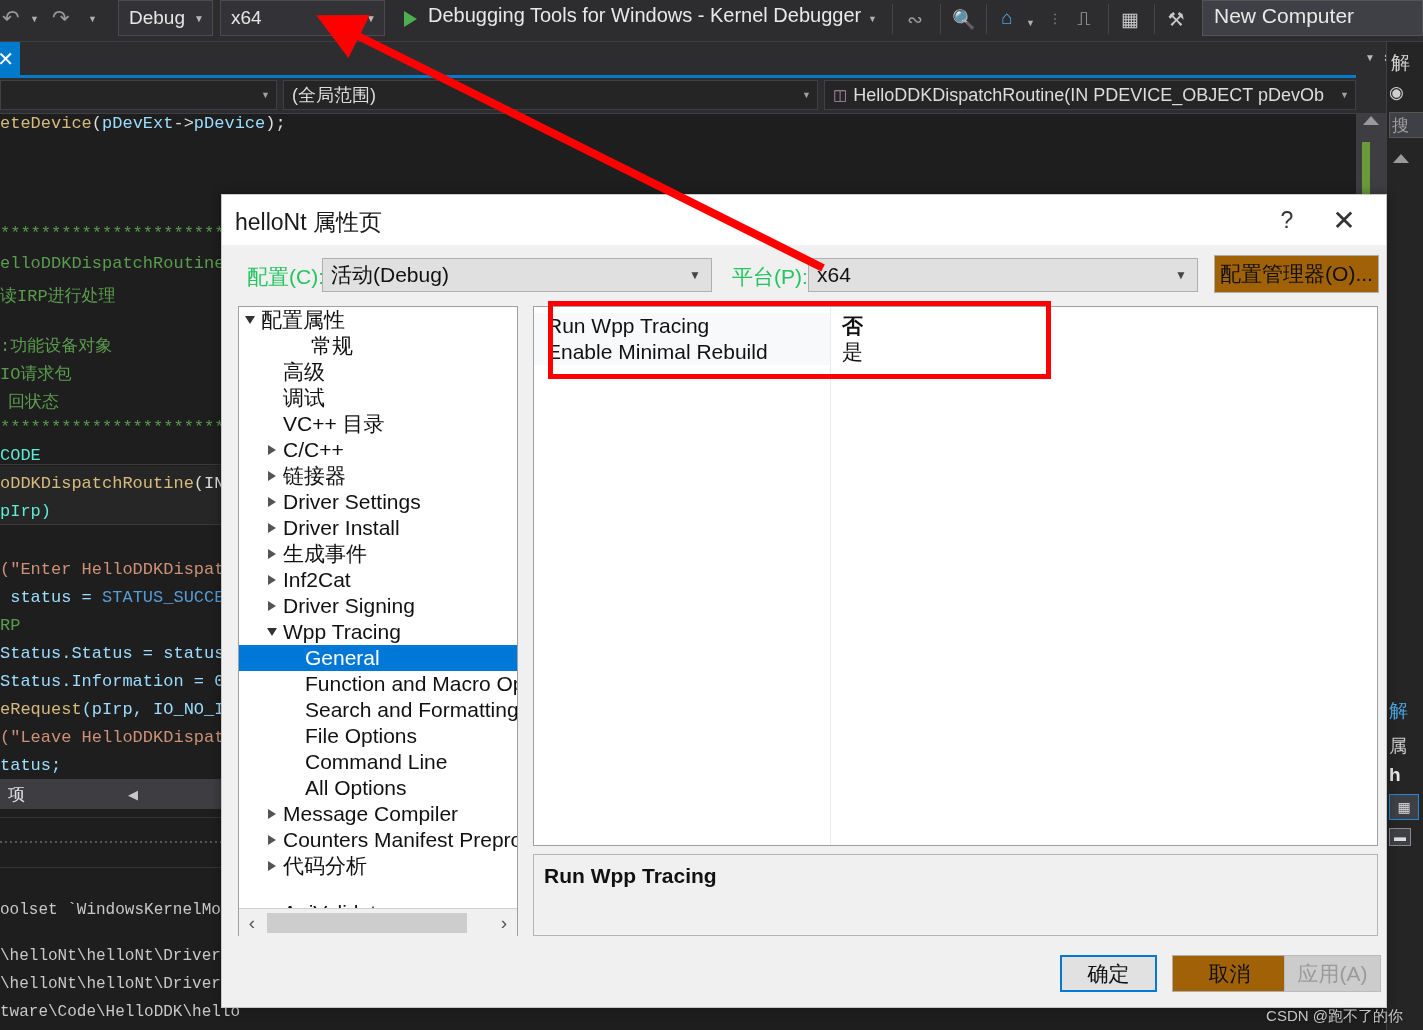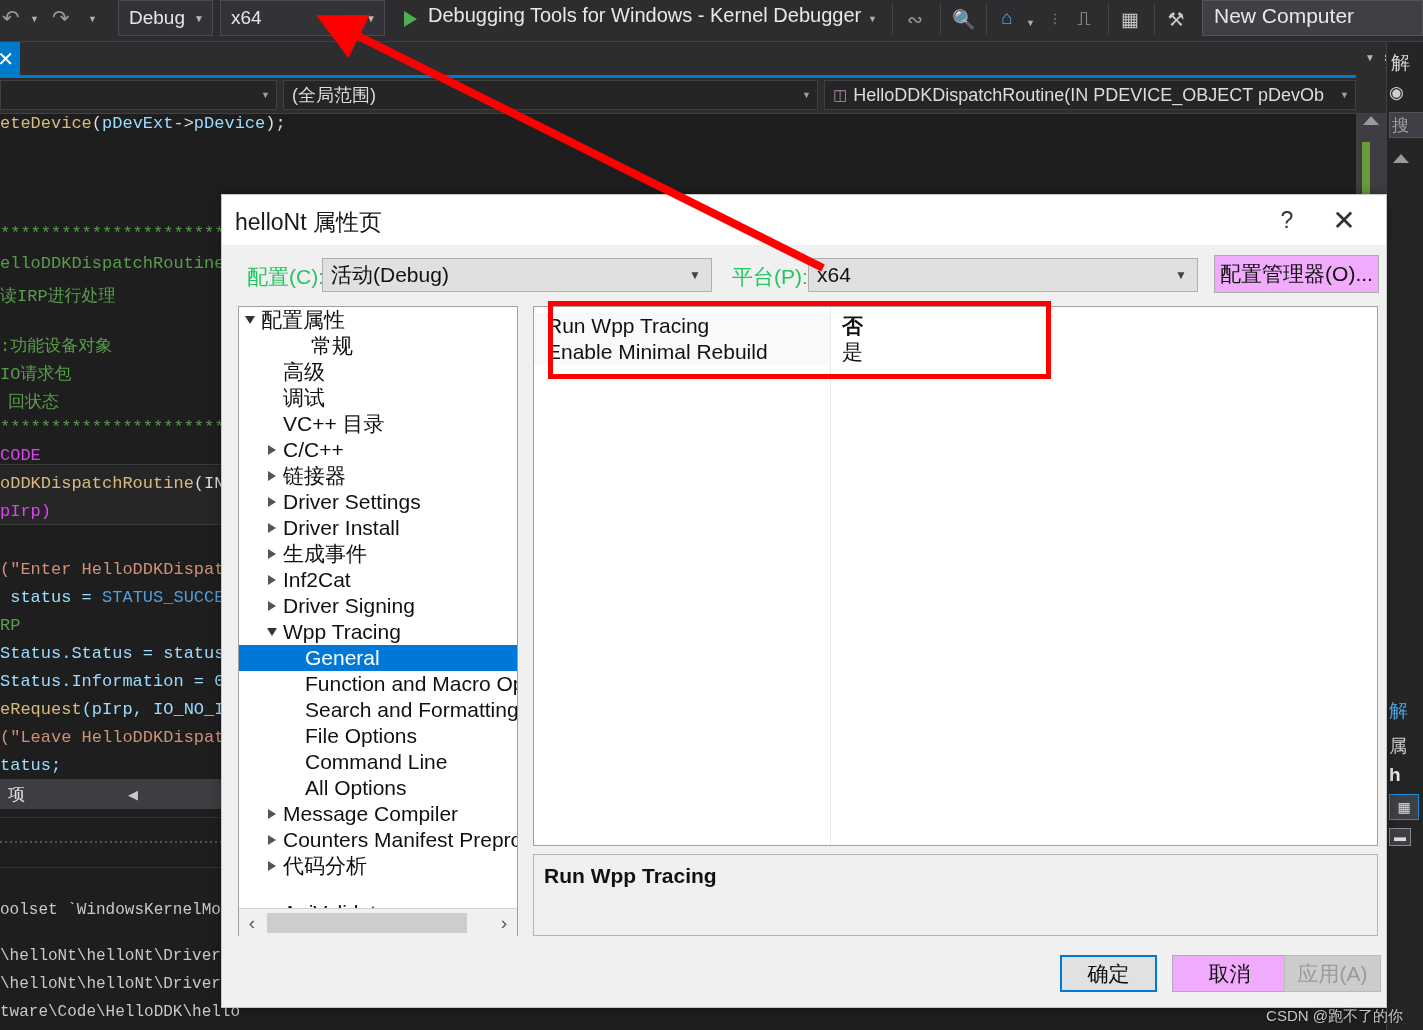--- a/index.html
+++ b/index.html
@@ -81,21 +81,21 @@
   .splitter-ic { position: absolute; right: 6px; top: 2px; color: #d0d0d0; font-size: 20px; }
 
   
   .editor {
     position: absolute; left: 0; top: 114px; width: 1356px; height: 665px;
     background: #1e1e1e; overflow: hidden;
     font-family: "Liberation Mono", monospace; font-size: 17px;
   }
   .cl { position: absolute; white-space: pre; }
   .c-green { color: #5a9c4e; }
-  .c-gray  { color: #d946ef; font-family: Liberation Mono, monospace; }
+  .c-gray  { color: #5eead4; font-family: Liberation Mono, monospace; }
   .c-blue  { color: #569cd6; }
   .c-ltblue{ color: #9cdcfe; }
   .c-tan   { color: #d7ba7d; }
   .c-orange{ color: #ce9178; }
   .c-white { color: #dcdcdc; }
   .collapse-hdr {
     position: absolute; left: 0; width: 1356px; height: 1px; background: #3a3a3a;
   }
   .sig-band {
     position: absolute; left: 0; width: 1356px; background: #262626;
@@ -177,21 +177,21 @@
   .dlg-select {
     position: absolute; height: 34px;
     background: #e0e0e0; border: 1px solid #b0b0b0;
     display: flex; align-items: center; padding-left: 8px;
     color: #111; font-size: 21px;
   }
   .dlg-select .val { flex:1; white-space: nowrap; overflow: hidden; }
   .dlg-select .dd { color: #444; font-size: 12px; padding-right: 10px; }
   .dlg-btn {
     position: absolute;
-    background: #f0abfc; border: 1px solid #adadad;
+    background: #a16207; border: 1px solid #adadad;
     color: #111; font-size: 21px;
     display: flex; align-items: center; justify-content: center;
   }
   .dlg-btn.primary { border: 2px solid #0078d7; background: #e1e1e1; }
   .dlg-btn.disabled { color: #9a9a9a; background: #cccccc; border-color: #bbbbbb; }
 
   
   .tree-box {
     position: absolute; left: 238px; top: 306px; width: 280px; height: 630px;
     background: #ffffff; border: 1px solid #a0a0a0; overflow: hidden;

